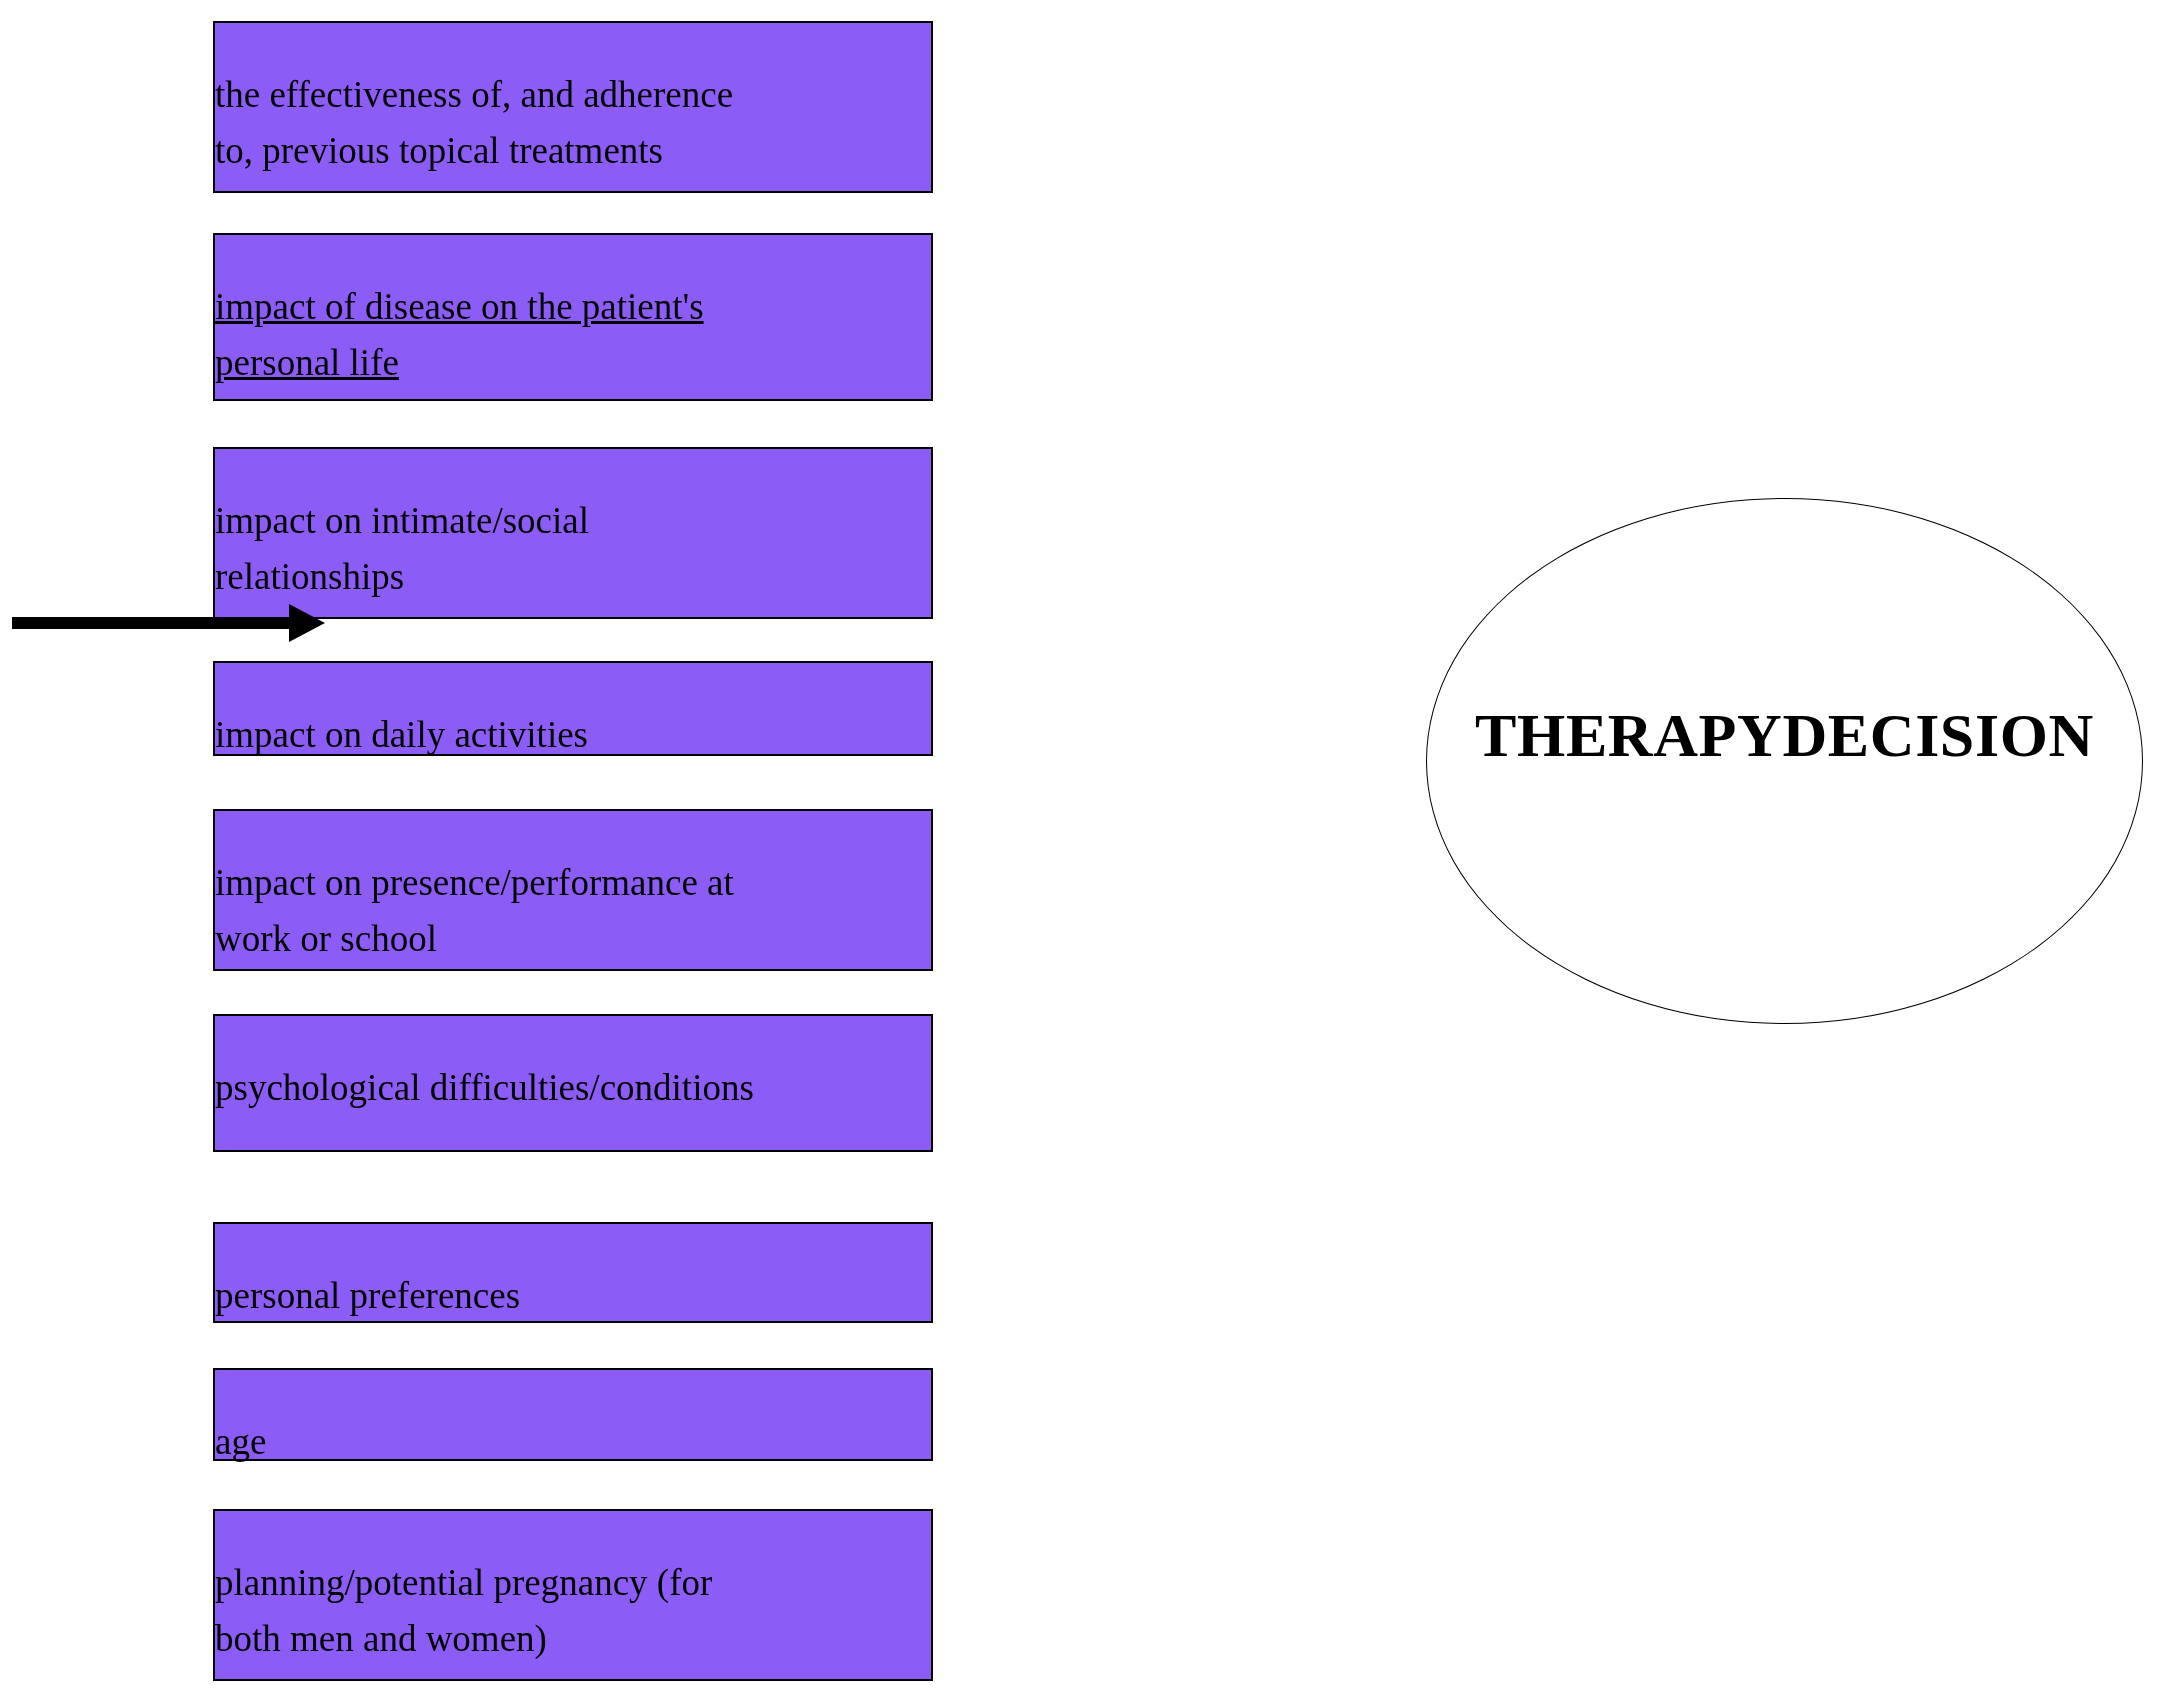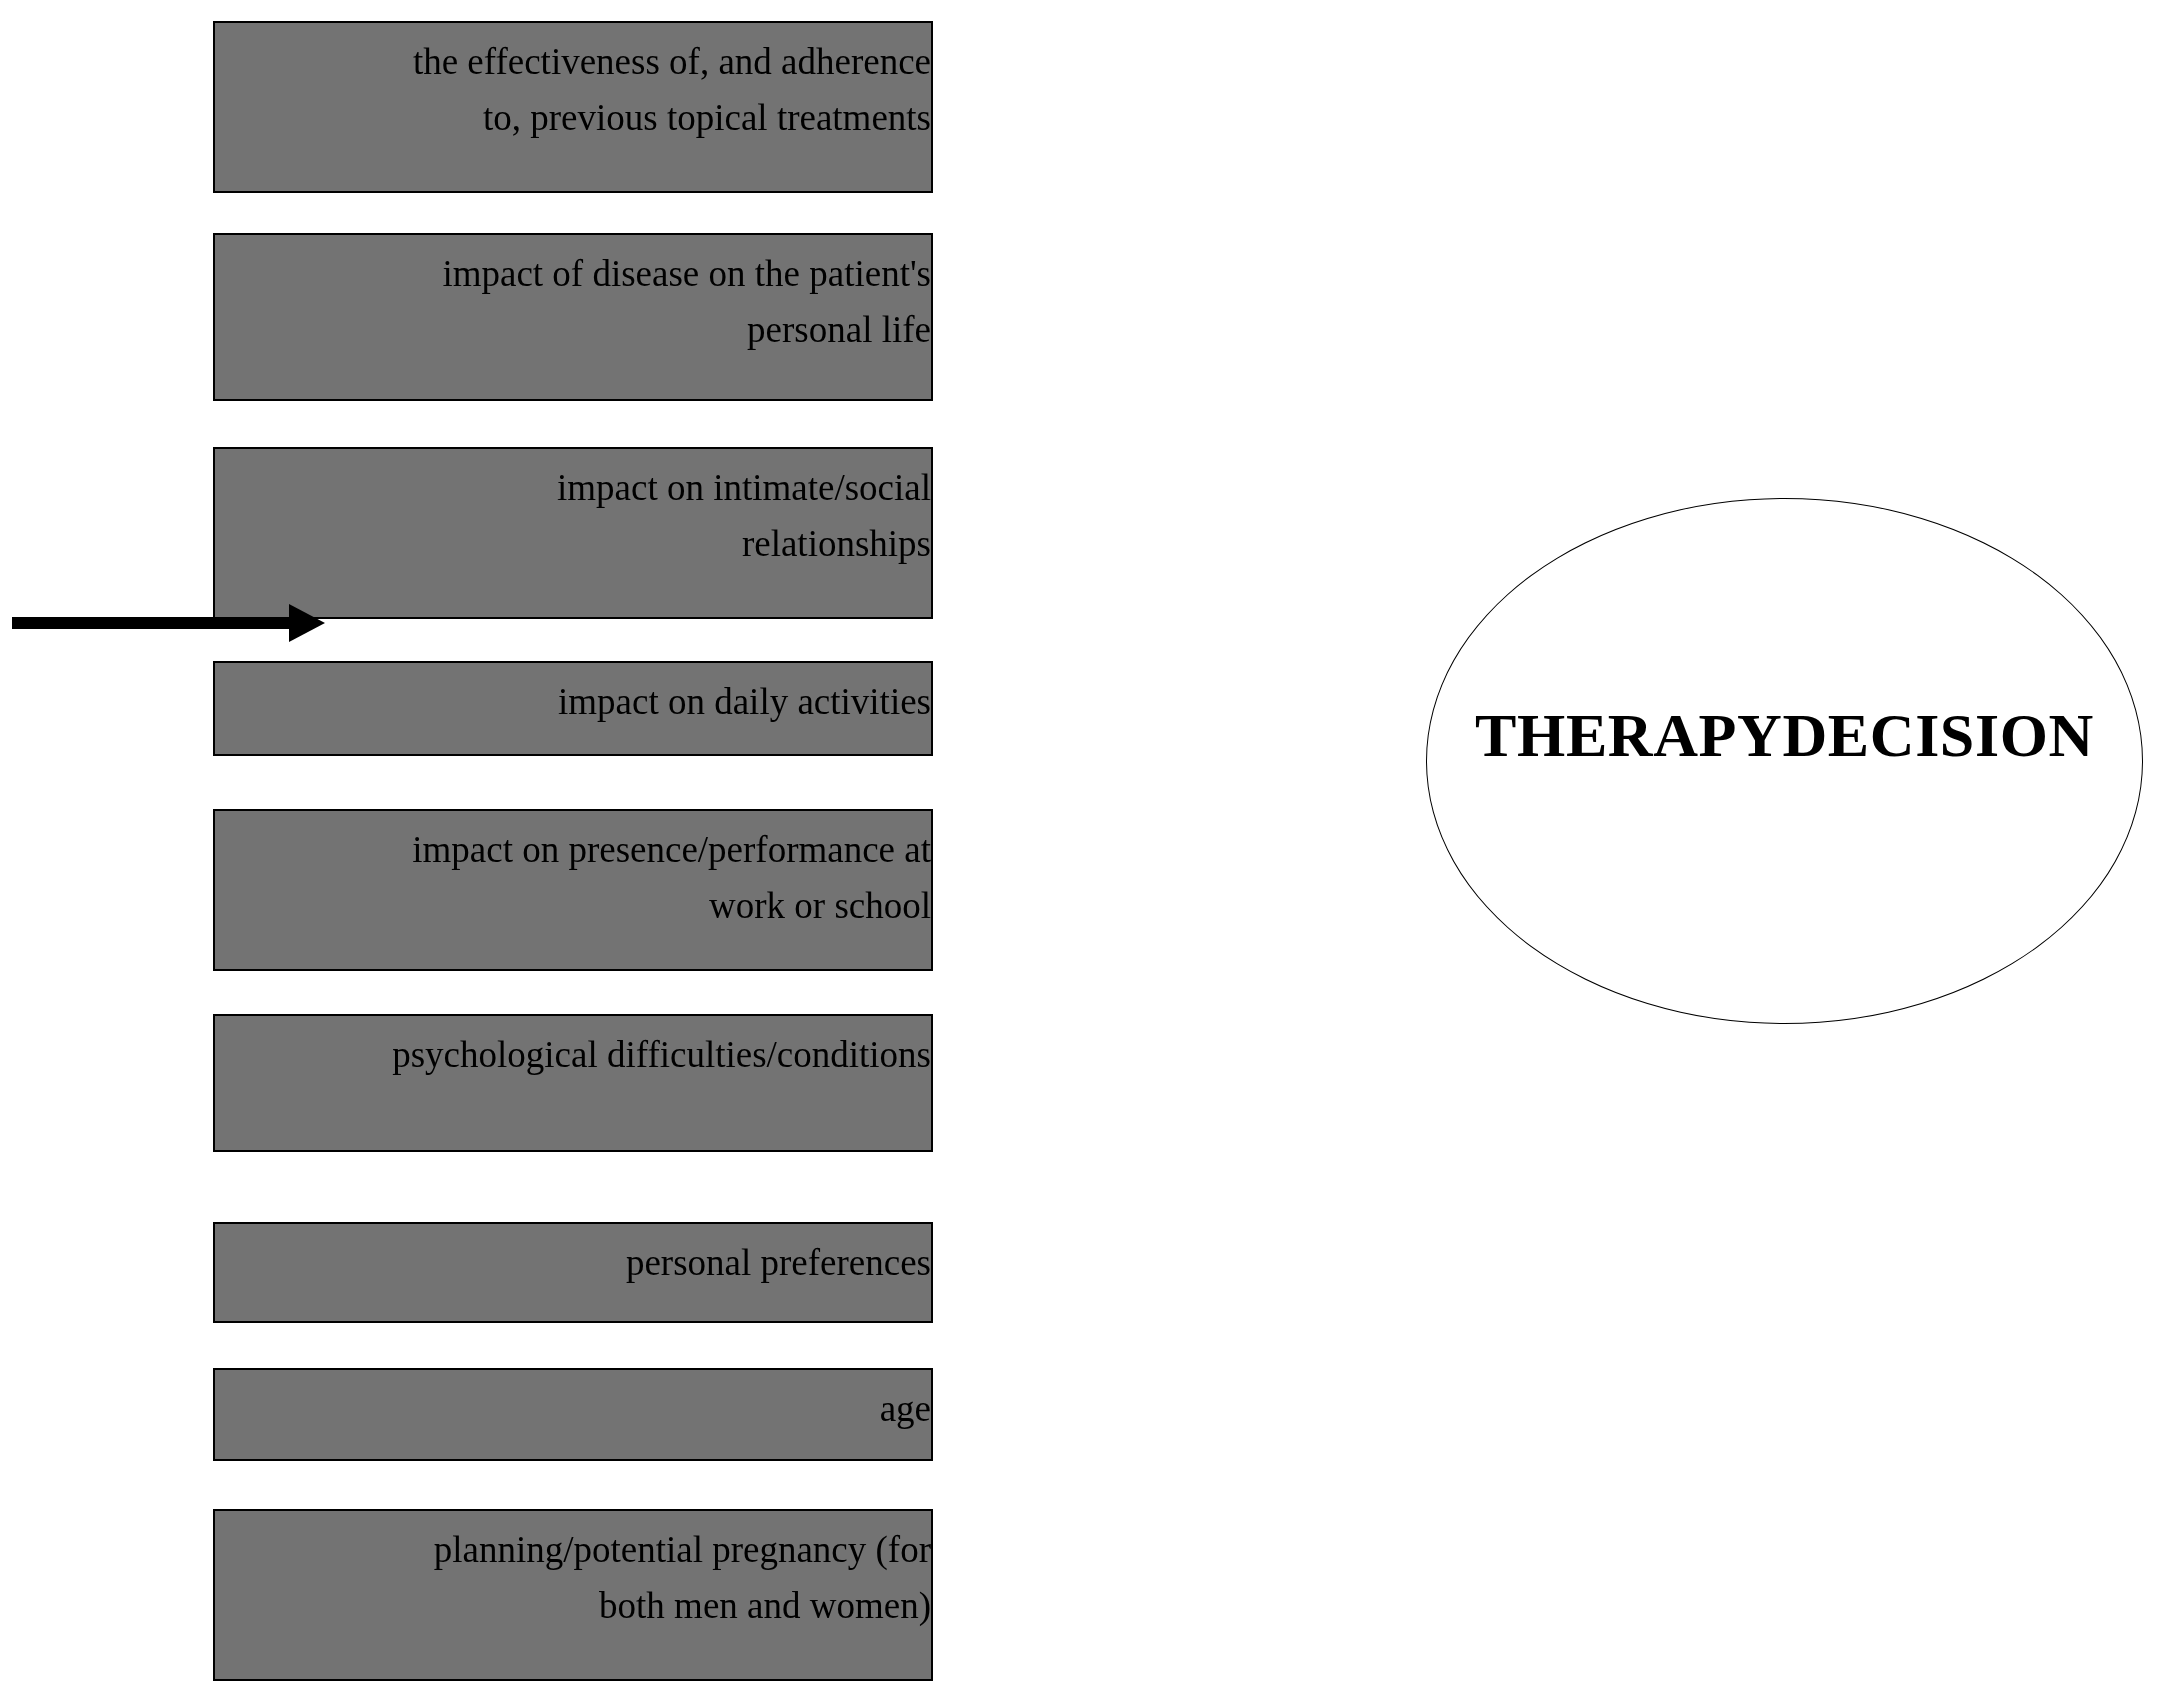--- a/index.html
+++ b/index.html
@@ -16,23 +16,23 @@
     color: #000000;
     overflow: hidden;
   }
   
   .factor-box {
     position: absolute;
     left: 213px;
     width: 720px;
     box-sizing: border-box;
     border: 2.9px solid #000000;
-    background: #737373;
-    text-align: right;
-    padding-top: 11px;
+    background: #8b5cf6;
+    text-align: left;
+    padding-top: 44px;
     font-size: 37px;
     line-height: 56px;
     white-space: nowrap;
   }
   .factor-box div { white-space: nowrap; }
   
   .arrow {
     position: absolute;
     left: 0;
     top: 596px;
@@ -82,21 +82,21 @@
 </head>
 <body>
 
 <div class="canvas">
 
   <div id="factor-column">
       <div class="factor-box" style="top: 21px; height: 172px;">
         <div>the effectiveness of, and adherence</div>
         <div>to, previous topical treatments</div>
       </div>
-      <div class="factor-box" style="top: 233px; height: 168px;">
+      <div class="factor-box" style="top: 233px; height: 168px; text-decoration: underline;">
         <div>impact of disease on the patient's</div>
         <div>personal life</div>
       </div>
       <div class="factor-box" style="top: 447px; height: 172px;">
         <div>impact on intimate/social</div>
         <div>relationships</div>
       </div>
       <div class="factor-box" style="top: 661px; height: 95px;">
         <div>impact on daily activities</div>
       </div>

